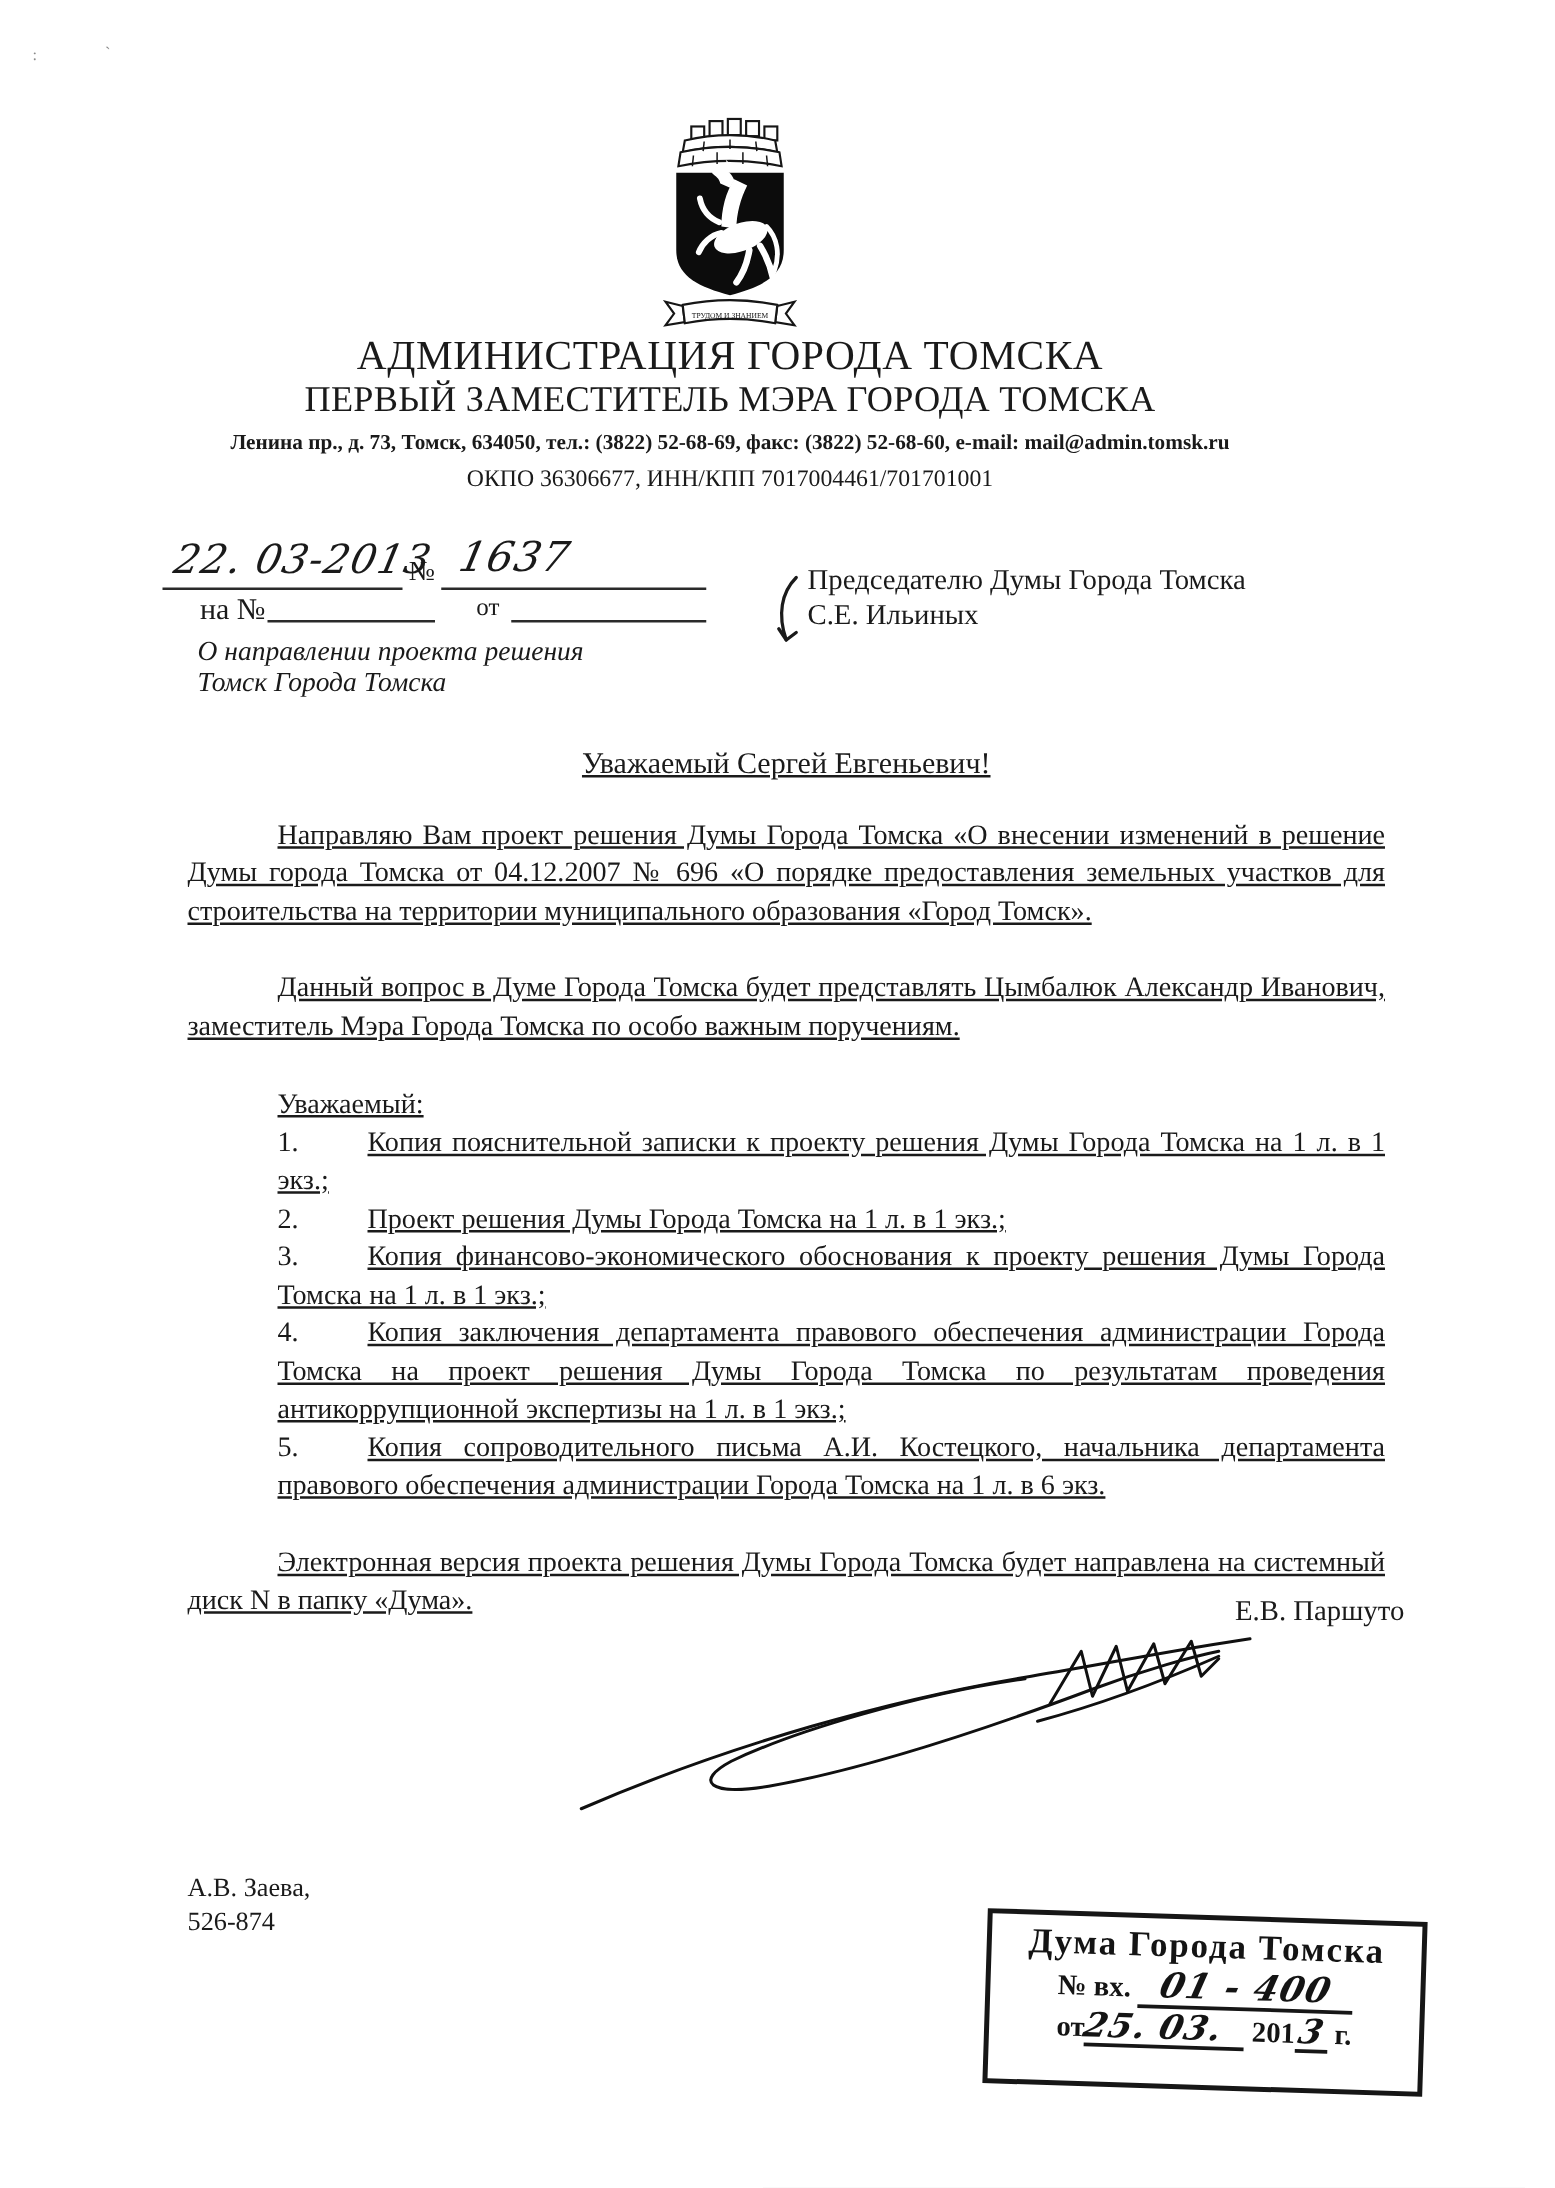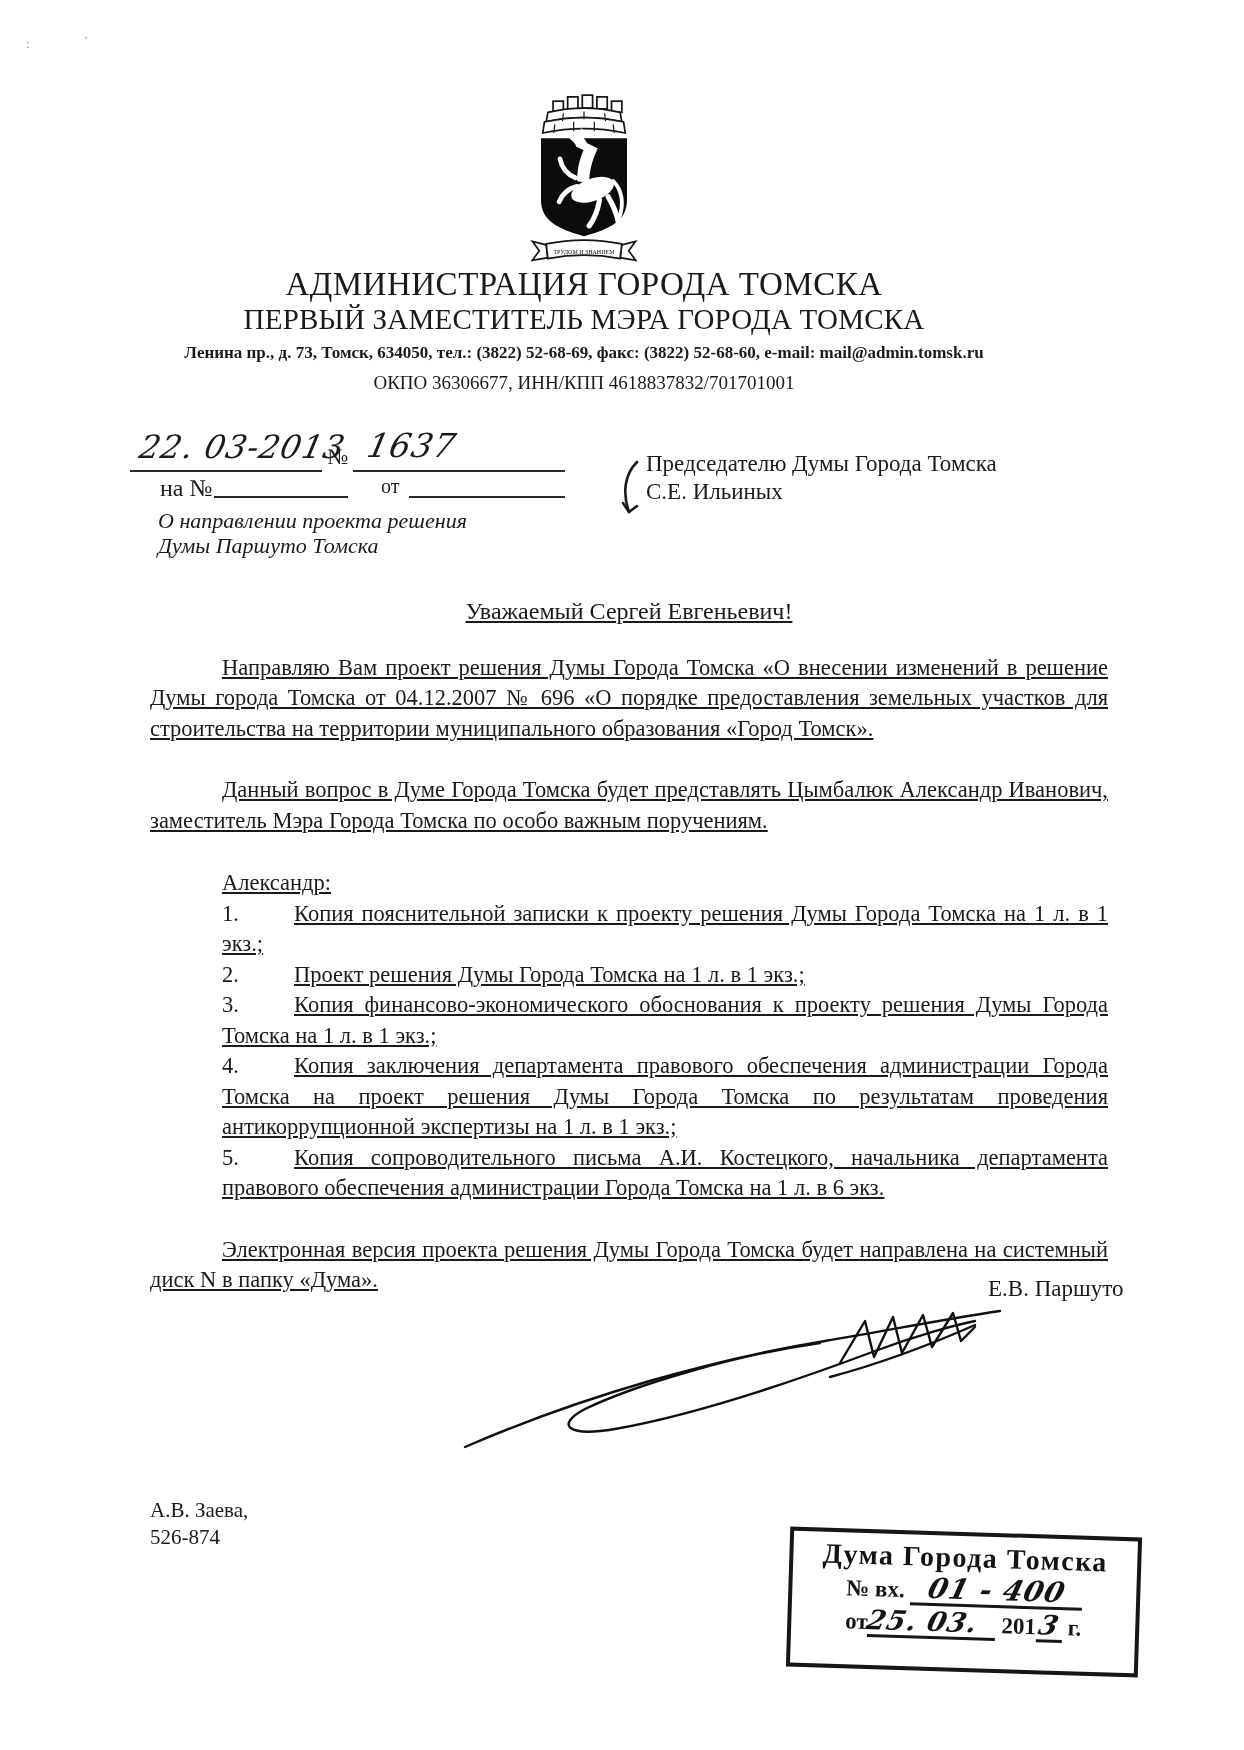--- a/index.html
+++ b/index.html
@@ -120,21 +120,21 @@
       <g fill="#ffffff" stroke="#161616" stroke-width="2">
         <path d="M36,180 L20,176 L28,187 L20,198 L38,195 Z"></path>
         <path d="M124,180 L140,176 L132,187 L140,198 L122,195 Z"></path>
         <path d="M36,179 Q80,170 124,179 L122,196 Q80,188 38,196 Z"></path>
         <text x="80" y="191" font-size="7" text-anchor="middle" fill="#161616" stroke="none">ТРУДОМ И ЗНАНИЕМ</text>
       </g>
     </svg>
     <div class="org1">АДМИНИСТРАЦИЯ ГОРОДА ТОМСКА</div>
     <div class="org2">ПЕРВЫЙ ЗАМЕСТИТЕЛЬ МЭРА ГОРОДА ТОМСКА</div>
     <div class="address">Ленина пр., д. 73, Томск, 634050, тел.: (3822) 52-68-69, факс: (3822) 52-68-60, e-mail: mail@admin.tomsk.ru</div>
-    <div class="codes">ОКПО 36306677, ИНН/КПП 4618837832/701701001</div>
+    <div class="codes">ОКПО 36306677, ИНН/КПП 7017004461/701701001</div>
   </div>
 
   <span class="ref-date hw">22. 03-2013</span>
   <div class="ref-line1"></div>
   <span class="ref-no-sign">№</span>
   <span class="ref-number hw">1637</span>
   <div class="ref-line2"></div>
   <span class="ref-na">на  №</span>
   <div class="ref-line3"></div>
   <span class="ref-ot">от</span>
@@ -144,28 +144,28 @@
     <path d="M20,2 C8,14 5,32 12,52" fill="none" stroke="#1a1a1a" stroke-width="2.6" stroke-linecap="round"></path>
     <path d="M12,52 l-6,-9 M12,52 l8,-6" fill="none" stroke="#1a1a1a" stroke-width="2.6" stroke-linecap="round"></path>
   </svg>
   <div class="recipient">
     <div>Председателю Думы Города Томска</div>
     <div>С.Е. Ильиных</div>
   </div>
 
   <div class="subject">
     <div>О направлении проекта решения</div>
-    <div>Думы Паршуто Томска</div>
+    <div>Томск Города Томска</div>
   </div>
 
   <div class="letter-body">
     <div class="salutation">Уважаемый Сергей Евгеньевич!</div>
     <p class="p1">Направляю Вам проект решения Думы Города Томска «О внесении изменений в решение Думы города Томска от 04.12.2007 № 696 «О порядке предоставления земельных участков для строительства на территории муниципального образования «Город Томск».</p>
     <p class="p2">Данный вопрос в Думе Города Томска будет представлять Цымбалюк Александр Иванович, заместитель Мэра Города Томска по особо важным поручениям.</p>
-    <p class="att-title">Александр:</p>
+    <p class="att-title">Уважаемый:</p>
     <p class="att"><span class="att-num">1.</span><span>Копия пояснительной записки к проекту решения Думы Города Томска на 1 л. в 1 экз.;</span></p>
     <p class="att"><span class="att-num">2.</span><span>Проект решения Думы Города Томска на 1 л. в 1 экз.;</span></p>
     <p class="att"><span class="att-num">3.</span><span>Копия финансово-экономического обоснования к проекту решения Думы Города Томска на 1 л. в 1 экз.;</span></p>
     <p class="att"><span class="att-num">4.</span><span>Копия заключения департамента правового обеспечения администрации Города Томска на проект решения Думы Города Томска по результатам проведения антикоррупционной экспертизы на 1 л. в 1 экз.;</span></p>
     <p class="att"><span class="att-num">5.</span><span>Копия сопроводительного письма А.И. Костецкого, начальника департамента правового обеспечения администрации Города Томска на 1 л. в 6 экз.</span></p>
     <p class="p3">Электронная версия проекта решения Думы Города Томска будет направлена на системный диск N в папку «Дума».</p>
   </div>
 
   <svg class="signature-svg" width="560" height="170" viewBox="0 0 560 170">
     <g fill="none" stroke="#101010" stroke-width="2.4" stroke-linecap="round" stroke-linejoin="round">

